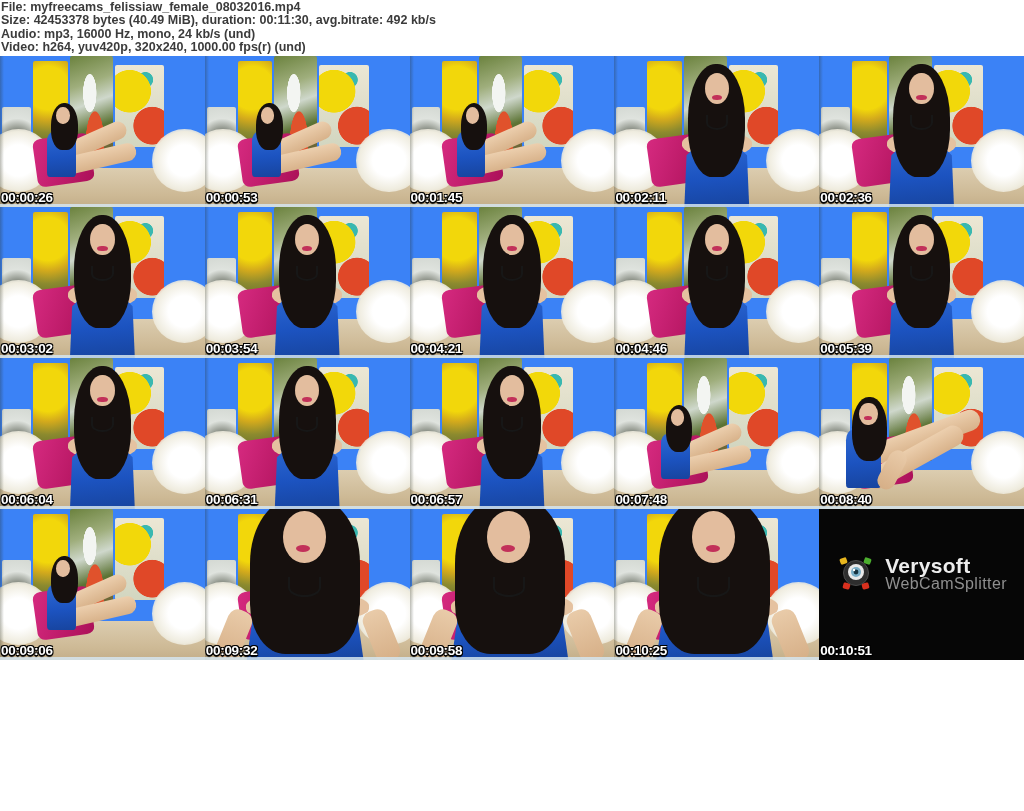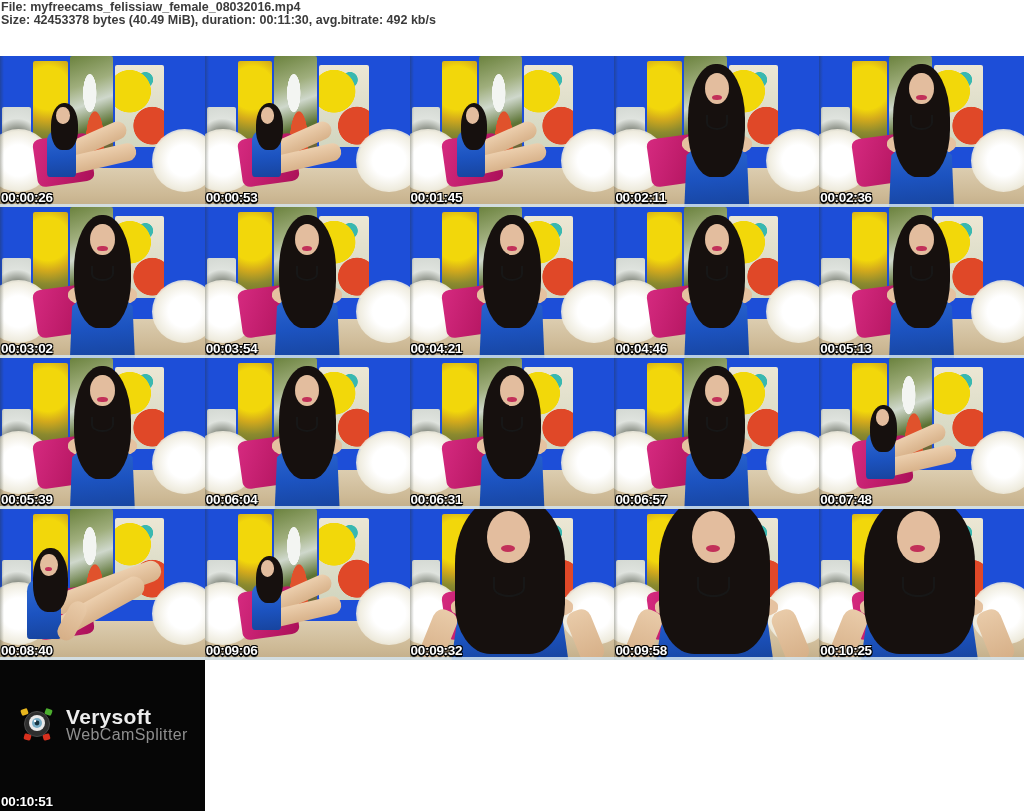--- a/index.html
+++ b/index.html
@@ -4,21 +4,21 @@
 <style>
   html,body{margin:0;padding:0;background:#ffffff;}
   body{width:1024px;height:811px;overflow:hidden;font-family:"Liberation Sans",sans-serif;}
 
   
   .header{height:56px;background:#ffffff;padding:1px 8px 0 1px;box-sizing:border-box;}
   .header div{font-weight:bold;font-size:12.5px;line-height:13.4px;color:#3b3b3b;white-space:nowrap;}
 
   
   .grid{width:1024px;height:755px;display:grid;grid-template-columns:repeat(5,1fr);grid-template-rows:repeat(5,1fr);}
-  .cell{position:relative;overflow:hidden;background:#1d4ed8;}
+  .cell{position:relative;overflow:hidden;background:#3b82f6;}
   .sp{position:absolute;}
 
   
   .p-floor{left:0;right:0;bottom:0;height:26%;background:linear-gradient(180deg,#dccdb0 0%,#cdb995 70%,#c3ae89 100%);}
   .p-art1{left:1%;top:34%;width:14%;height:40%;background:radial-gradient(circle at 52% 58%,#2e2c22 0 16%,#8a8f85 34%,#dfe3de 62%,#d3d8d2 100%);border-radius:2px;}
   .p-art2{left:16%;top:3%;width:17%;height:64%;background:radial-gradient(circle at 42% 28%,#f2d70b 0 30%,#d3aa1c 44%,#8c8a2e 62%,#4c5c2e 100%);border-radius:2px;}
   .p-art3{left:34%;top:0;width:21%;height:68%;background:radial-gradient(ellipse at 46% 36%,#f3f5f2 0 20%,rgba(243,245,242,0) 21%),radial-gradient(ellipse at 58% 86%,#e0522c 0 26%,rgba(224,82,44,0) 27%),linear-gradient(160deg,#6b823e 0%,#9fae7c 28%,#cfd8cc 46%,#5c7334 68%,#77603a 100%);border-radius:2px;}
   .p-art4{left:56%;top:6%;width:24%;height:54%;background:radial-gradient(circle at 30% 32%,#f2d80a 0 32%,rgba(242,216,10,0) 33%),radial-gradient(circle at 76% 74%,#e04828 0 26%,rgba(224,72,40,0) 27%),radial-gradient(circle at 62% 18%,#39b8b0 0 10%,rgba(57,184,176,0) 11%),linear-gradient(#ece7d4,#d2d6c0);border-radius:2px;}
   .p-pillowL{left:-7%;bottom:10%;width:32%;height:42%;border-radius:50%;background:radial-gradient(#ffffff 0 35%,#efecdf 65%,rgba(239,236,223,0) 100%);}
   .p-pillowR{right:-6%;bottom:10%;width:32%;height:42%;border-radius:50%;background:radial-gradient(#ffffff 0 35%,#efecdf 65%,rgba(239,236,223,0) 100%);}
@@ -85,20 +85,22 @@
     text-shadow:-1px -1px 0 #000,1px -1px 0 #000,-1px 1px 0 #000,1px 1px 0 #000,0 2px 1px #000;}
 </style>
 </head>
 <body>
 
 <div class="page">
 
   <div class="header">
     <div>File: myfreecams_felissiaw_female_08032016.mp4</div>
     <div>Size: 42453378 bytes (40.49 MiB), duration: 00:11:30, avg.bitrate: 492 kb/s</div>
+    <div>Audio: mp3, 16000 Hz, mono, 24 kb/s (und)</div>
+    <div>Video: h264, yuv420p, 320x240, 1000.00 fps(r) (und)</div>
   </div>
 
   <div class="grid" id="grid">
       <div class="cell v-wide">
     <div class="sp p-floor"></div>
     <div class="sp p-art1"></div>
     <div class="sp p-art2"></div>
     <div class="sp p-art3"></div>
     <div class="sp p-art4"></div>
     <div class="sp p-pillowL"></div>
@@ -285,42 +287,20 @@
     <div class="sp p-dress"></div>
 
     <div class="sp p-hair"></div>
     <div class="sp p-face"></div>
     <div class="sp p-lips"></div>
     <div class="sp p-necklace"></div>
     <div class="sp p-edgeL"></div>
     <div class="sp p-edgeB"></div>
 
     <div class="t-stamp">00:04:46</div>
-  </div>
-      <div class="cell v-medium">
-    <div class="sp p-floor"></div>
-    <div class="sp p-art1"></div>
-    <div class="sp p-art2"></div>
-    <div class="sp p-art3"></div>
-    <div class="sp p-art4"></div>
-    <div class="sp p-pillowL"></div>
-    <div class="sp p-pillowR"></div>
-    <div class="sp p-pillowM"></div>
-
-    <div class="sp p-shoulders"></div>
-    <div class="sp p-dress"></div>
-
-    <div class="sp p-hair"></div>
-    <div class="sp p-face"></div>
-    <div class="sp p-lips"></div>
-    <div class="sp p-necklace"></div>
-    <div class="sp p-edgeL"></div>
-    <div class="sp p-edgeB"></div>
-
-    <div class="t-stamp">00:05:13</div>
   </div>
       <div class="cell v-medium">
     <div class="sp p-floor"></div>
     <div class="sp p-art1"></div>
     <div class="sp p-art2"></div>
     <div class="sp p-art3"></div>
     <div class="sp p-art4"></div>
     <div class="sp p-pillowL"></div>
     <div class="sp p-pillowR"></div>
     <div class="sp p-pillowM"></div>

